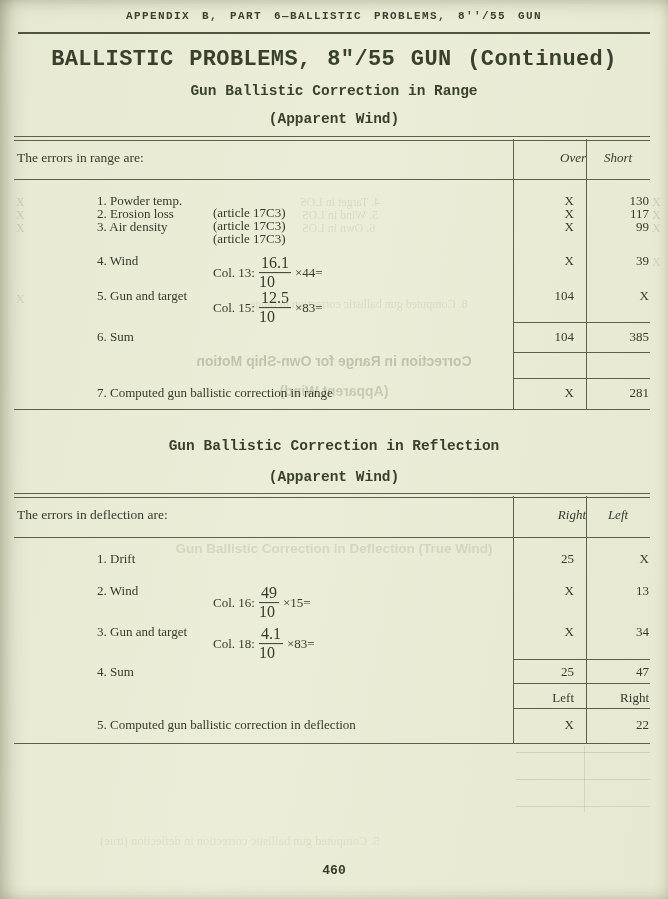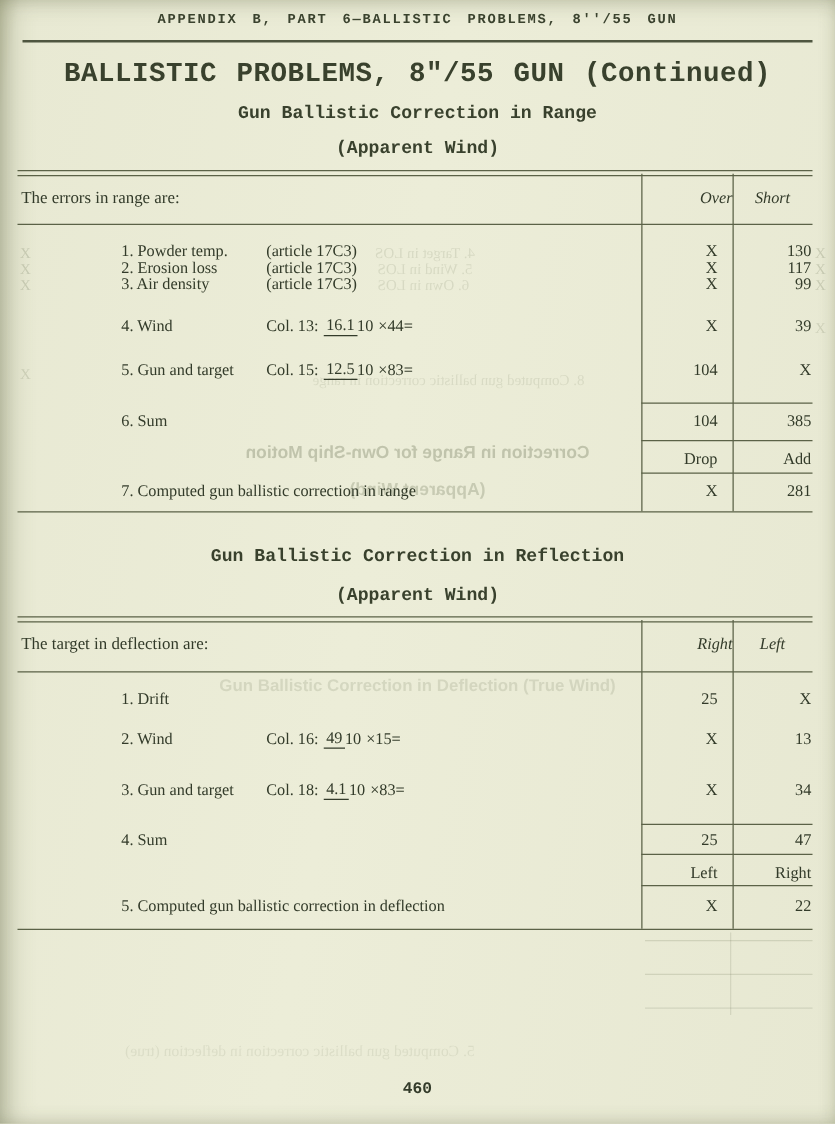--- a/index.html
+++ b/index.html
@@ -29,26 +29,26 @@
   .vline{position:absolute;top:3px;bottom:0;width:1px;background:#5b6247;}
   .v1{left:499px;} .v2{left:572px;}
   .hline{position:absolute;left:0;right:0;height:1px;background:#5b6247;}
   .pline{position:absolute;left:499px;right:0;height:1px;background:#5b6247;}
   .caption{position:absolute;left:3px;font-size:13.5px;}
   .colhead{position:absolute;font-style:italic;font-size:13px;text-align:center;}
   .ch1{left:499px;width:73px;text-align:right;} .ch2{left:572px;width:64px;}
   .row{position:absolute;left:0;right:0;height:14px;line-height:13px;}
   .rowf{position:absolute;left:0;right:0;height:34px;}
   .c1{position:absolute;left:83px;}
-  .c2{position:absolute;left:199px;}
+  .c2{position:absolute;left:199px;margin-top:12px;}
   .vcenter{top:50%;transform:translateY(-50%);}
   .cellA{position:absolute;left:499px;width:61px;text-align:right;}
   .cellB{position:absolute;left:572px;width:63px;text-align:right;}
   .fracline{display:flex;align-items:center;gap:3px;white-space:nowrap;}
-  .frac{display:inline-flex;flex-direction:row;align-items:center;font-size:13px;line-height:1.15;margin:0 1px;}
+  .frac{display:inline-flex;flex-direction:column;font-size:16px;line-height:1.15;margin:0 1px;}
   .fnum{border-bottom:1px solid #333b2a;padding:0 2px;}
 
   .ghost{position:absolute;pointer-events:none;color:#5f684a;white-space:nowrap;}
   .gserif{font-family:"Liberation Serif",serif;font-size:12px;}
   .gsans{font-family:"Liberation Sans",sans-serif;font-weight:bold;}
   .mir{transform:scaleX(-1);}
   .gline{background:#5f684a;height:1px;}
 </style>
 </head>
 <body>
@@ -139,41 +139,37 @@
       <span class="cellB vcenter">X</span>
     </div>
 
     <div class="pline" style="top:186px"></div>
     <div class="row" style="top:194px">
       <span class="c1">6. Sum</span>
       <span class="cellA">104</span>
       <span class="cellB">385</span>
     </div>
     <div class="pline" style="top:216px"></div>
-    <div class="row" style="top:224px">
-      <span class="cellA">Drop</span>
-      <span class="cellB">Add</span>
-    </div>
     <div class="pline" style="top:242px"></div>
     <div class="row" style="top:250px">
       <span class="c1">7. Computed gun ballistic correction in range</span>
       <span class="cellA">X</span>
       <span class="cellB">281</span>
     </div>
   </div>
 
   <div class="abs ctr sans sec-head" style="top:438px">Gun Ballistic Correction in Reflection</div>
   <div class="abs ctr sans sec-head" style="top:469px">(Apparent Wind)</div>
 
   <div class="tbl" style="top:493px;height:250px">
     <div class="dbl"></div>
     <div class="vline v1"></div>
     <div class="vline v2"></div>
 
-    <span class="caption" style="top:14px">The target in deflection are:</span>
+    <span class="caption" style="top:14px">The errors in deflection are:</span>
     <span class="colhead ch1" style="top:14px">Right</span>
     <span class="colhead ch2" style="top:14px">Left</span>
     <div class="hline" style="top:44px"></div>
 
     <div class="row" style="top:59px">
       <span class="c1">1. Drift</span>
       <span class="cellA">25</span>
       <span class="cellB">X</span>
     </div>
 

